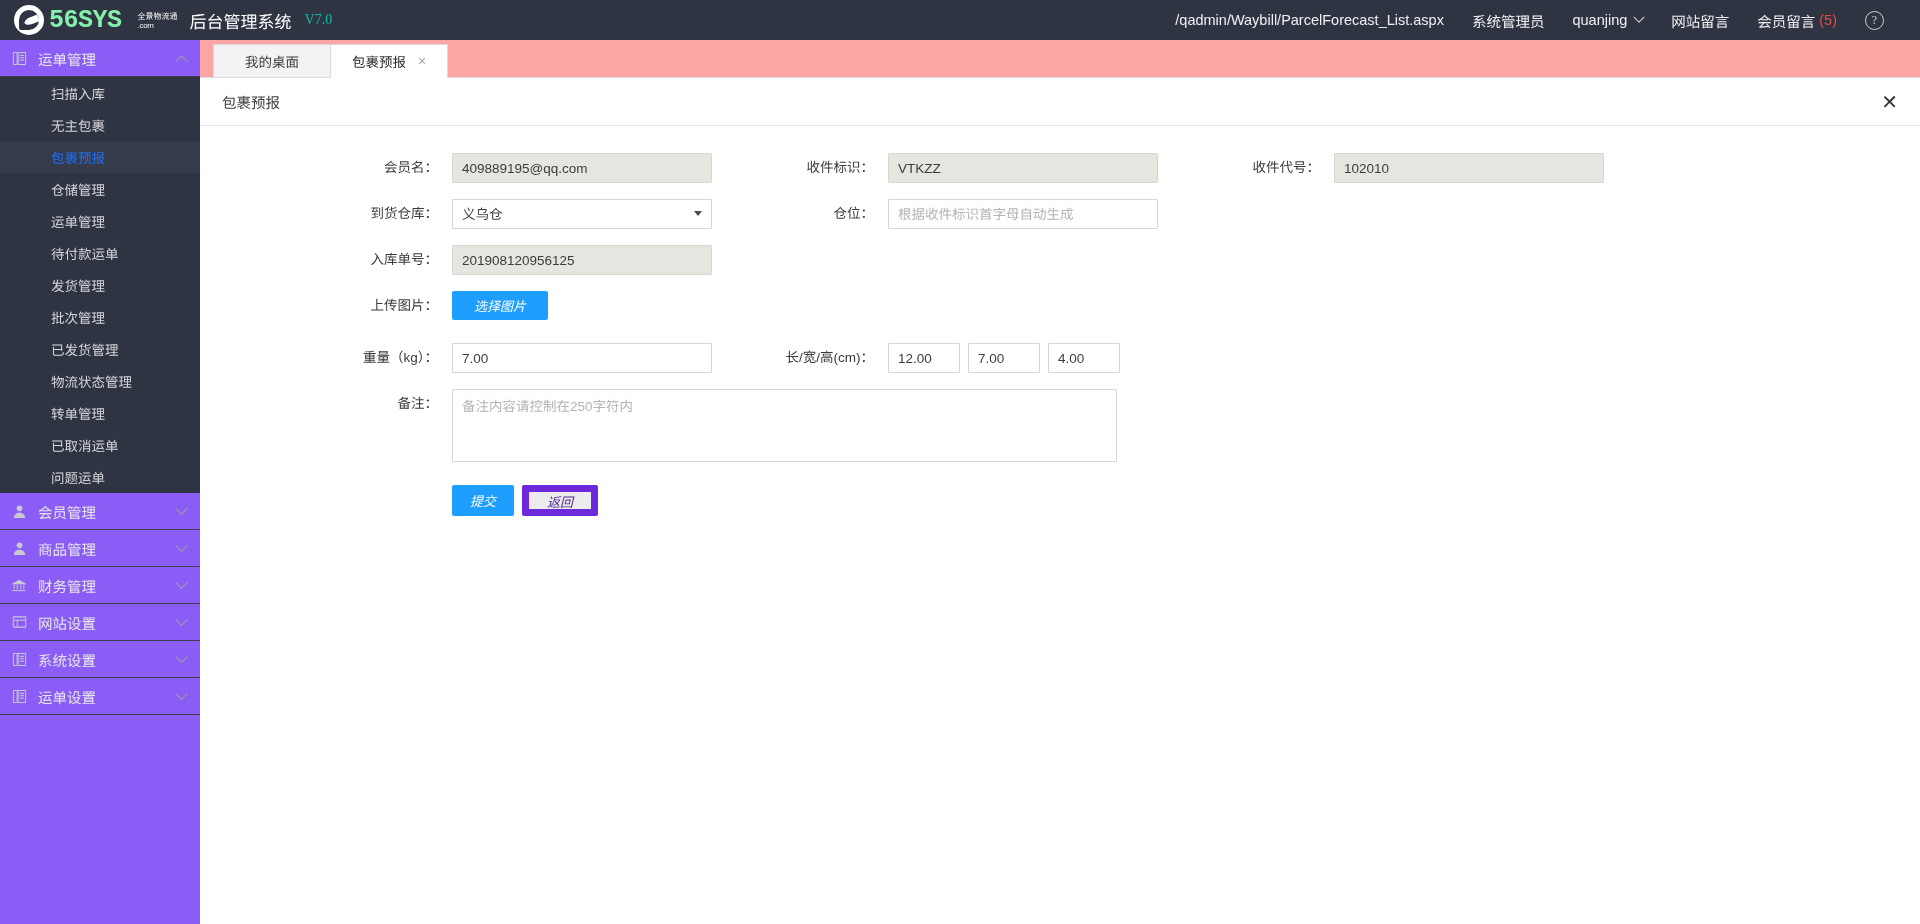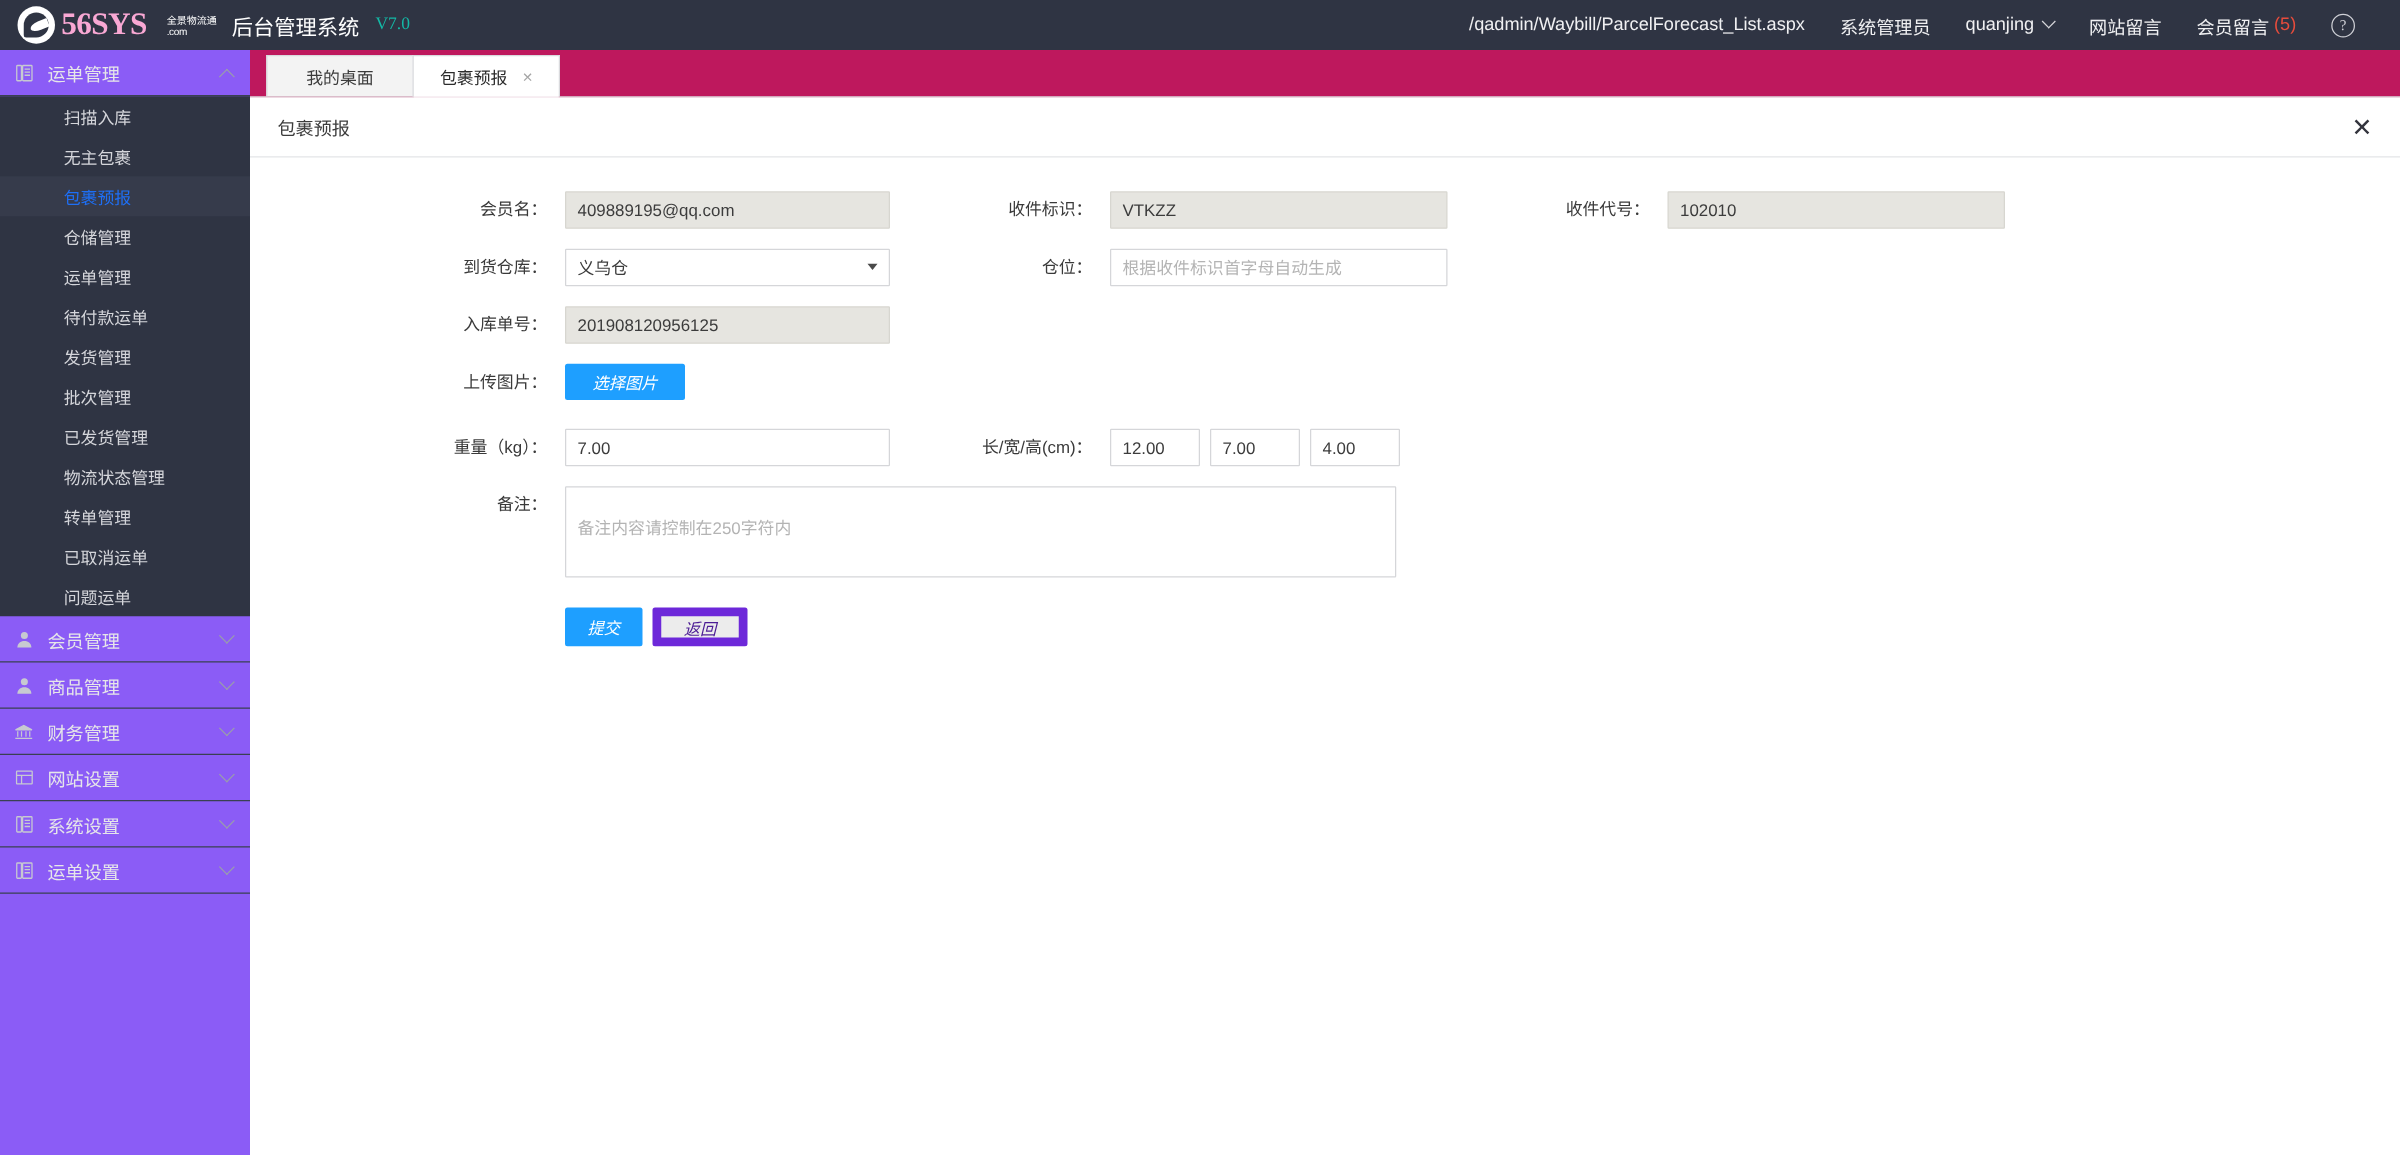--- a/index.html
+++ b/index.html
@@ -48,22 +48,22 @@
     width: 15px; height: 7px;
     border-radius: 50% 0 0 50%;
     background: #fff;
     transform: rotate(-22deg);
   }
   .brand-text {
     margin-left: 5px;
     font-size: 25px;
     font-weight: bold;
     letter-spacing: -0.5px;
-    color: #f9a8d4;
-    font-family: Liberation Serif, serif;
+    color: #86efac;
+    font-family: Liberation Mono, monospace;
   }
   .brand-sub {
     font-size: 8px;
     line-height: 9px;
     color: #ffffff;
     margin-left: 16px;
     margin-top: 2px;
     white-space: nowrap;
   }
   .brand-sub div:last-child { letter-spacing: -0.3px; }
@@ -161,21 +161,21 @@
 
   
   .main {
     position: absolute; top: 40px; left: 200px;
     width: 1720px; height: 884px;
     background: #ffffff;
   }
 
   .tabbar {
     height: 38px;
-    background: #be185d;
+    background: #fca5a5;
     border-bottom: 1px solid #d9dadd;
     display: flex; align-items: flex-end;
     padding-left: 13px;
   }
   .tab {
     height: 33px;
     min-width: 118px;
     display: flex; align-items: center; justify-content: center;
     font-size: 13.5px;
     color: #3b3b3b;
@@ -282,21 +282,21 @@
     right: 10px; top: 12px;
     width: 0; height: 0;
     border-left: 4.5px solid transparent;
     border-right: 4.5px solid transparent;
     border-top: 5.5px solid #4a4a4a;
     pointer-events: none;
   }
   textarea.tb {
     width: 665px;
     height: 73px;
-    padding: 23px 9px;
+    padding: 7px 9px;
     resize: none;
     line-height: 19px;
   }
   ::placeholder { color: #b4b4b4; opacity: 1; }
 
   .btn {
     font-family: "Liberation Sans", "DejaVu Sans", sans-serif;
     font-size: 13px;
     border: none;
     border-radius: 2px;

